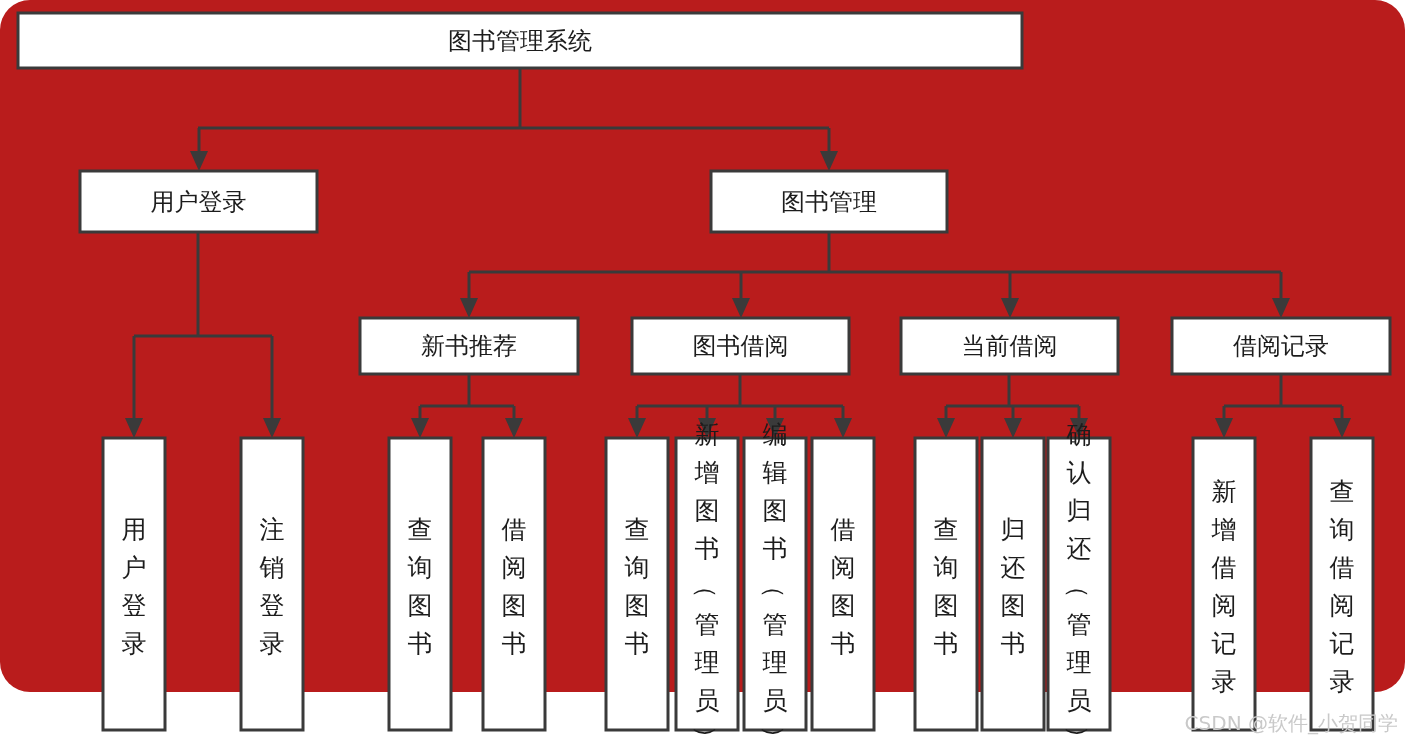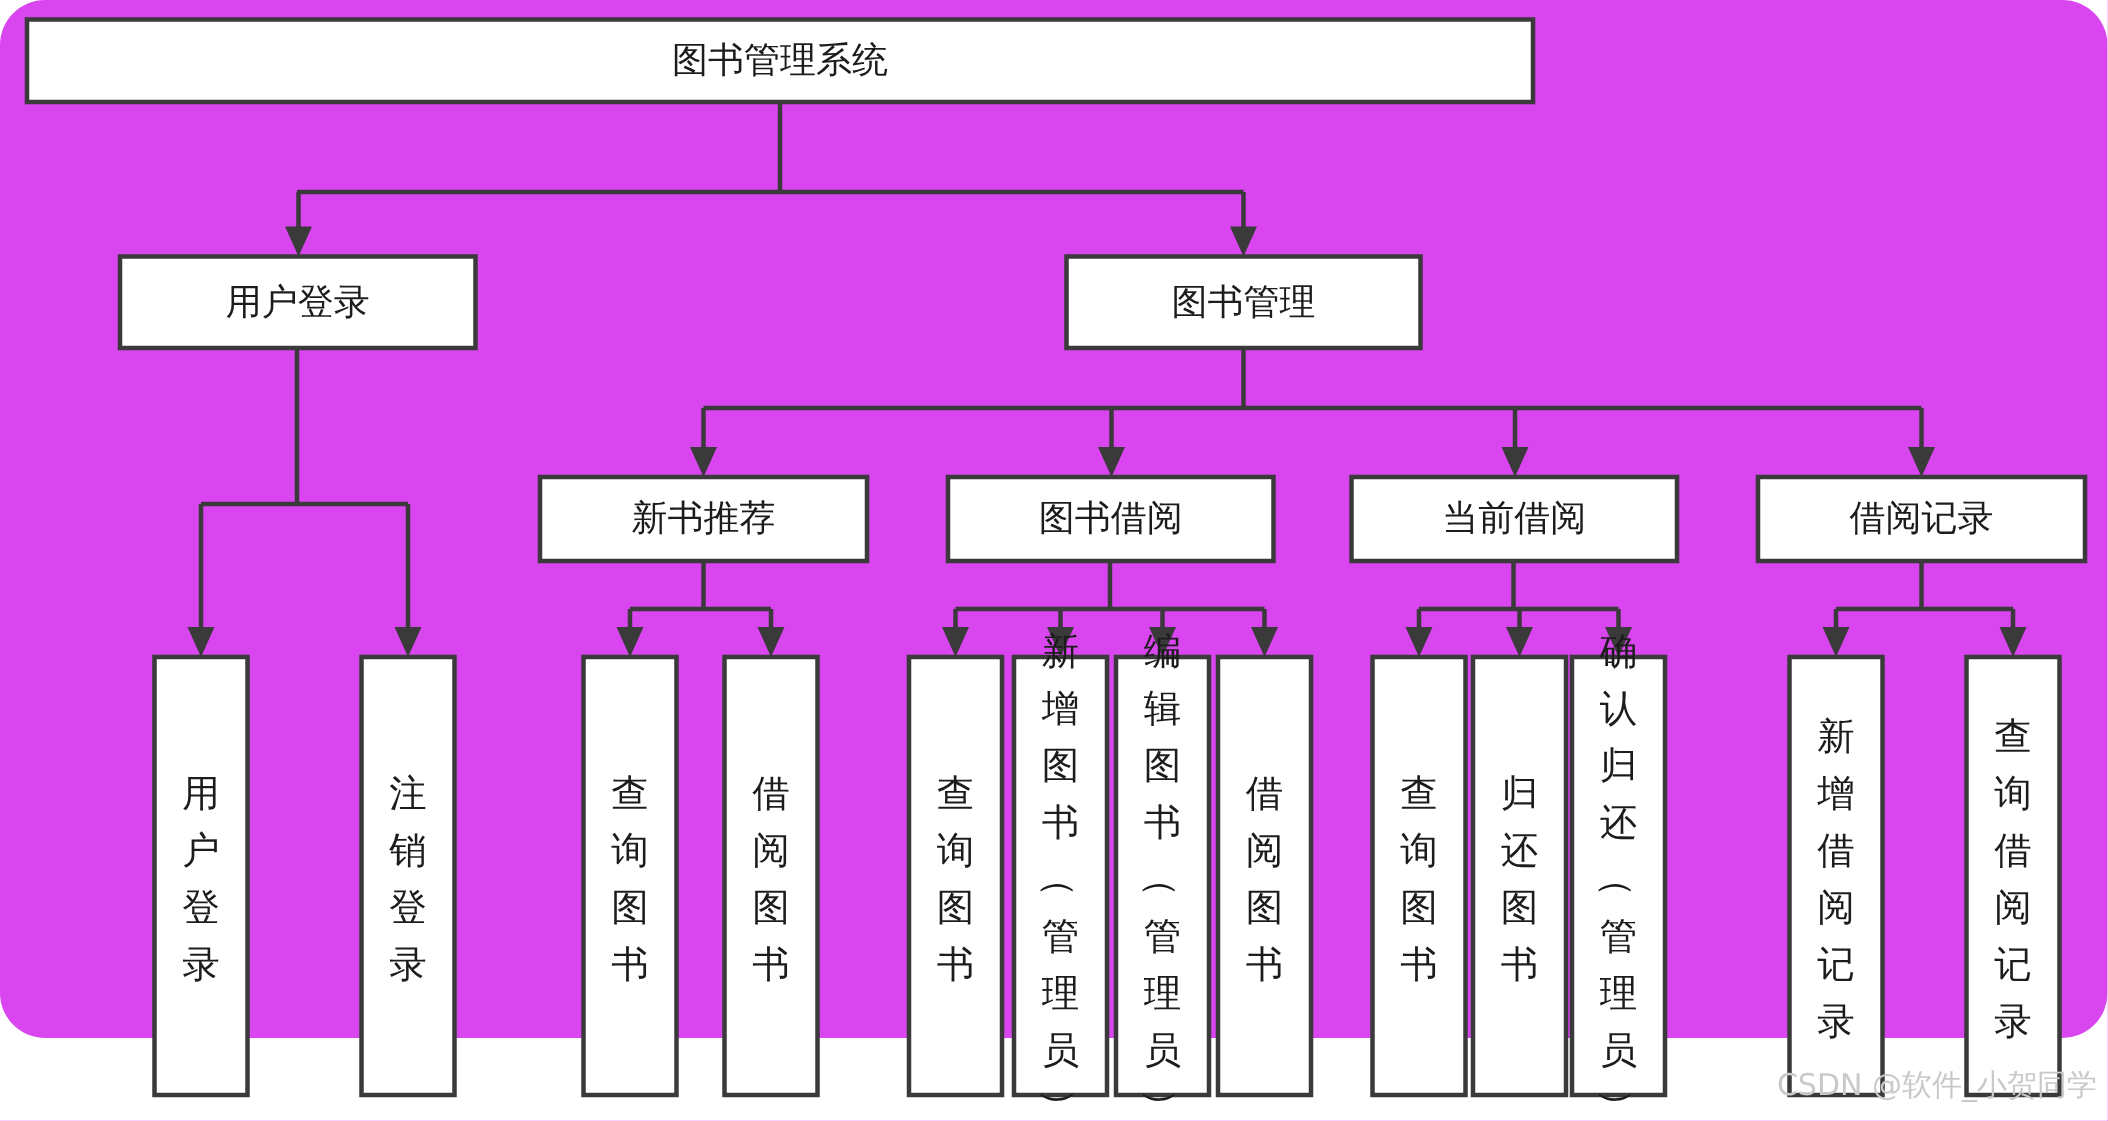--- a/index.html
+++ b/index.html
@@ -11,21 +11,21 @@
   body {
     width: 1405px;
     height: 747px;
     overflow: hidden;
     font-family: "DejaVu Sans", "Liberation Sans", sans-serif;
   }
   #diagram-root {
     position: relative;
     width: 1405px;
     height: 692px;
-    background: #d946ef;
+    background: #b91c1c;
     border-radius: 30px;
   }
   svg.diagram-canvas {
     position: absolute;
     top: 0;
     left: 0;
     width: 1405px;
     height: 747px;
     display: block;
   }

